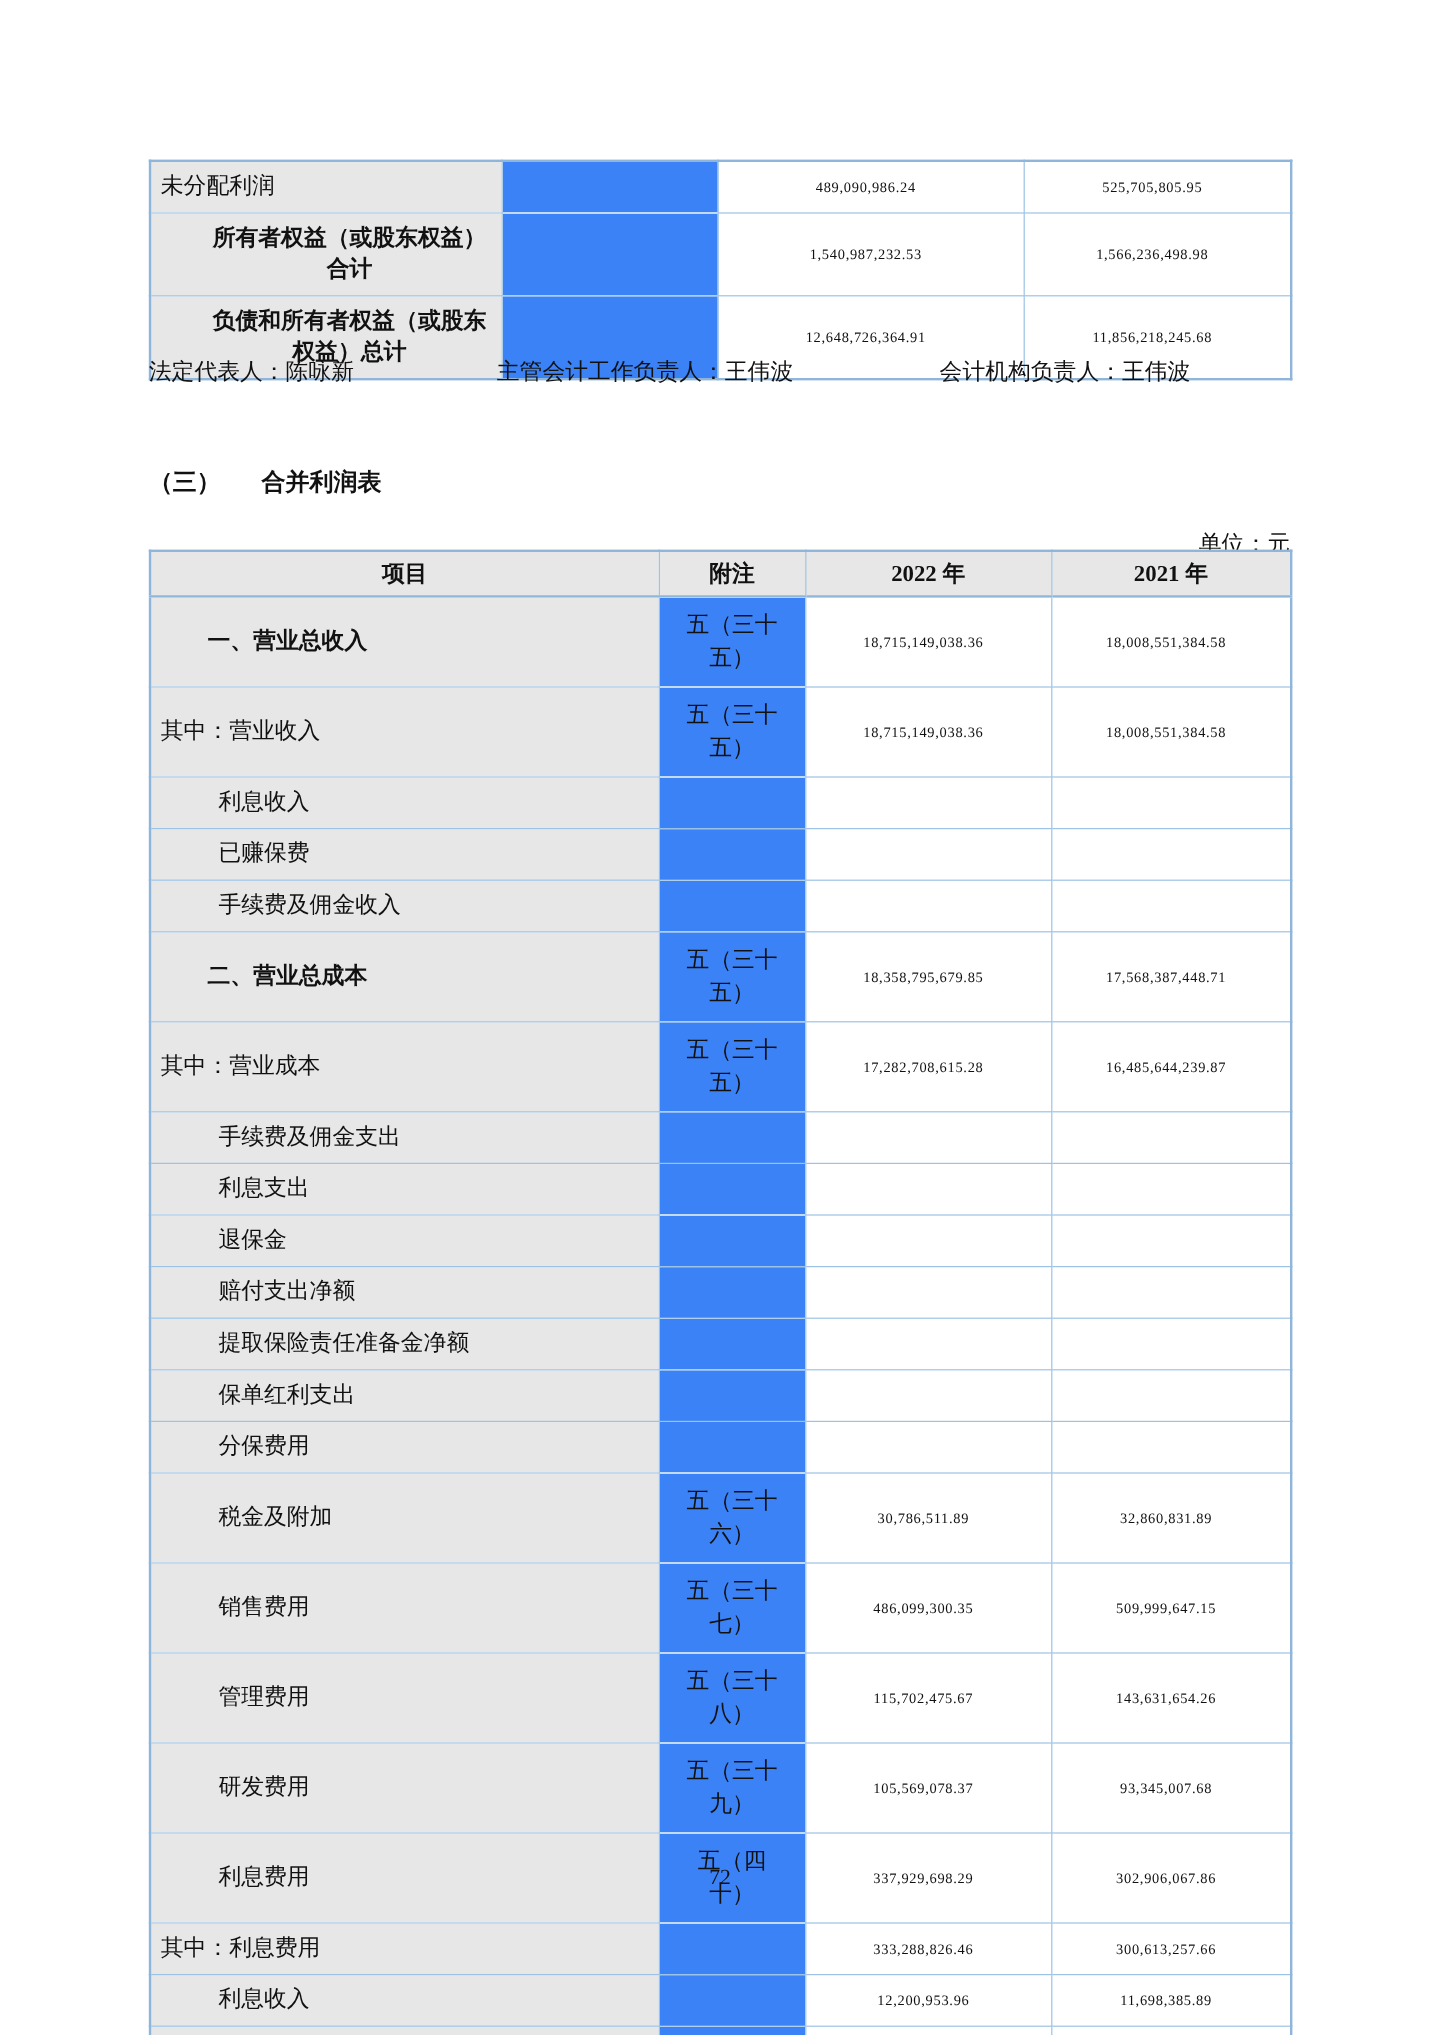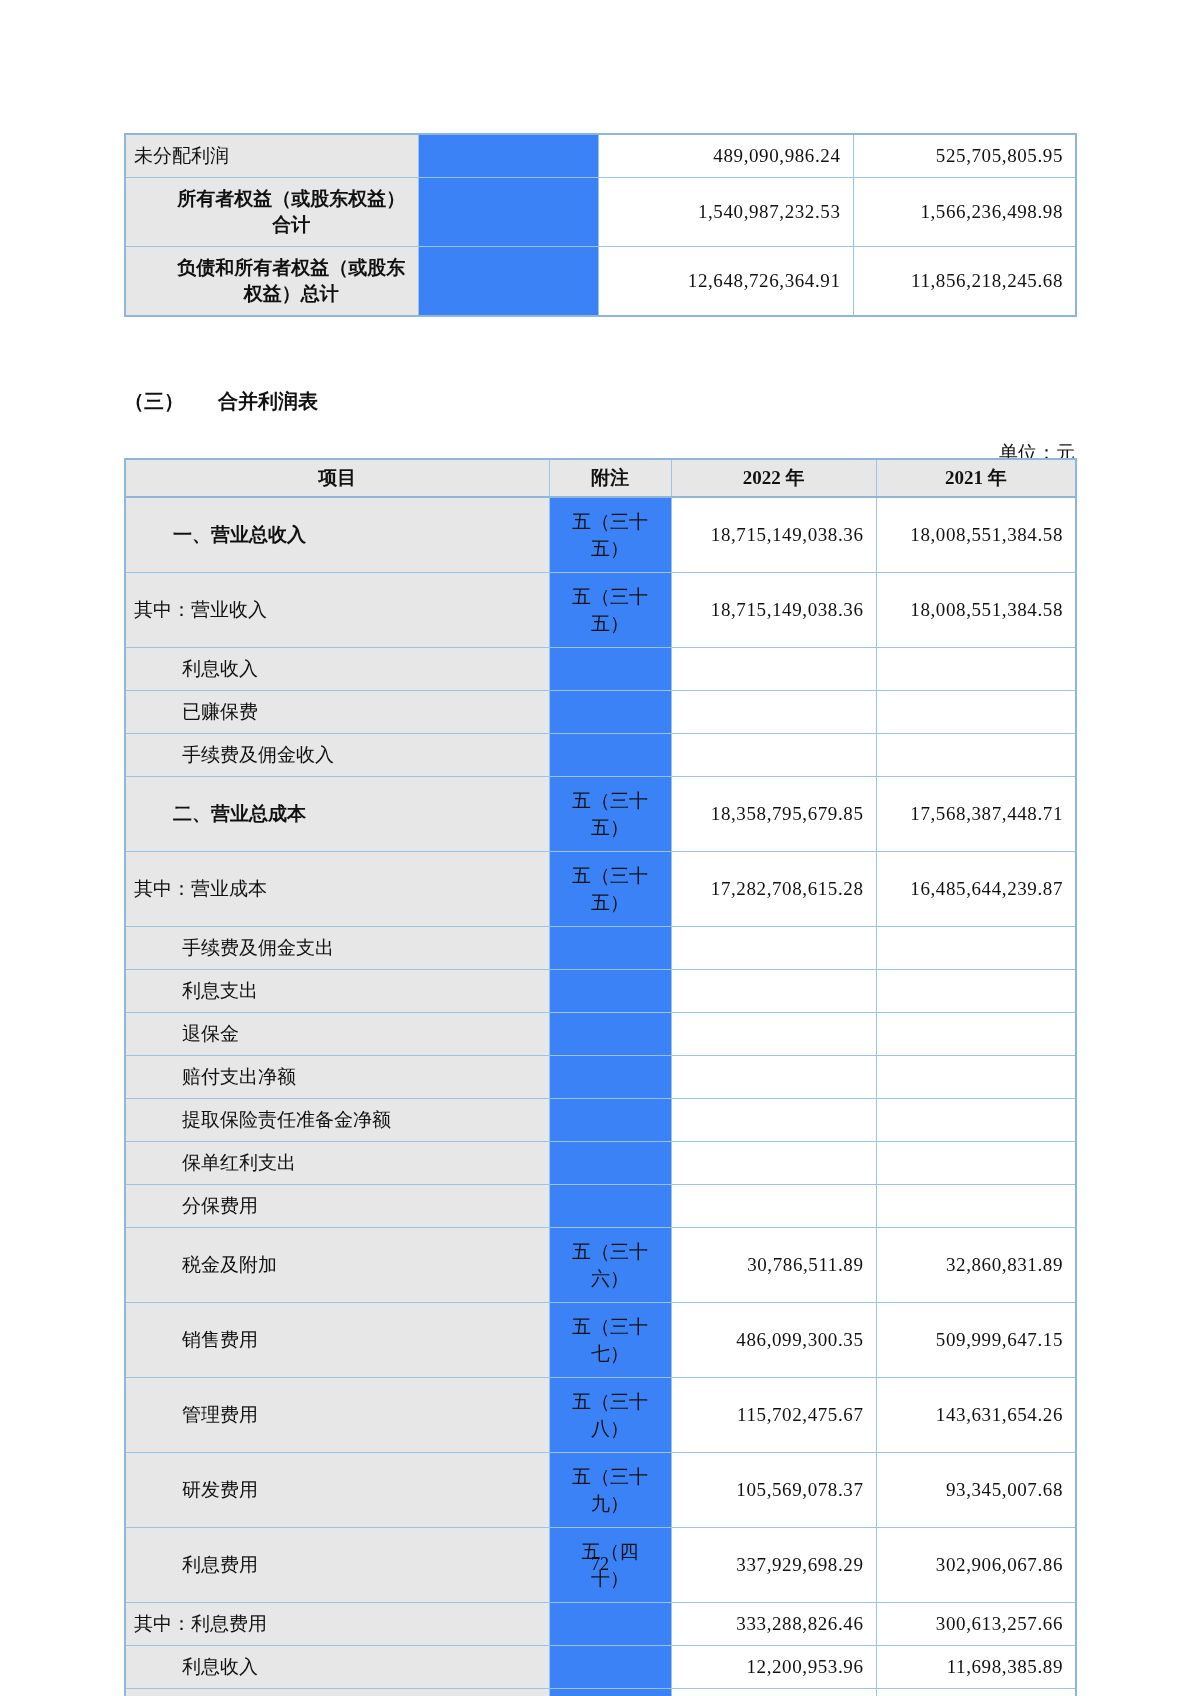--- a/index.html
+++ b/index.html
@@ -21,22 +21,22 @@
   }
   .label-cell.indent { padding-left:56px; }
   .label-cell.center { text-align:center; }
   .bold { font-weight:bold;padding-left:47px; }
   .note-cell {
     background:#3b82f6; font-size:19px; line-height:27px;
     padding:2px 16px; text-align:center; vertical-align:middle;
     white-space:pre-line;
   }
   .num-cell {
-    background:#ffffff; font-size:19px; letter-spacing:0.6px;
-    padding:2px 12px 2px 4px; text-align:right; vertical-align:middle;
+    background:#ffffff; font-size:12px; letter-spacing:0.6px;
+    padding:2px 12px 2px 4px; text-align:center; vertical-align:middle;
     font-variant-numeric:tabular-nums;
   }
 
   
   #top-table { top:133px; }
   #top-table td { height:36px;margin-top:11px; }
   #top-table tr.tall td { height:62px; }
 
   
   #income-table { top:458px; }
@@ -90,20 +90,25 @@
         <tr class="tall">
           <td class="label-cell center bold">负债和所有者权益（或股东
 权益）总计</td>
           <td class="note-cell"></td>
           <td class="num-cell">12,648,726,364.91</td>
           <td class="num-cell">11,856,218,245.68</td>
         </tr>
       </tbody>
   </table>
 
+  <div class="signature-row">
+    <span id="sig-legal">法定代表人：陈咏新</span>
+    <span id="sig-chief">主管会计工作负责人：王伟波</span>
+    <span id="sig-agency">会计机构负责人：王伟波</span>
+  </div>
 
   <div class="section-heading">
     <span class="sec-index">（三）</span><span>合并利润表</span>
   </div>
 
   <div class="unit-label">单位：元</div>
 
   <table class="fin-table" id="income-table">
     <colgroup>
       <col style="width:424px">

